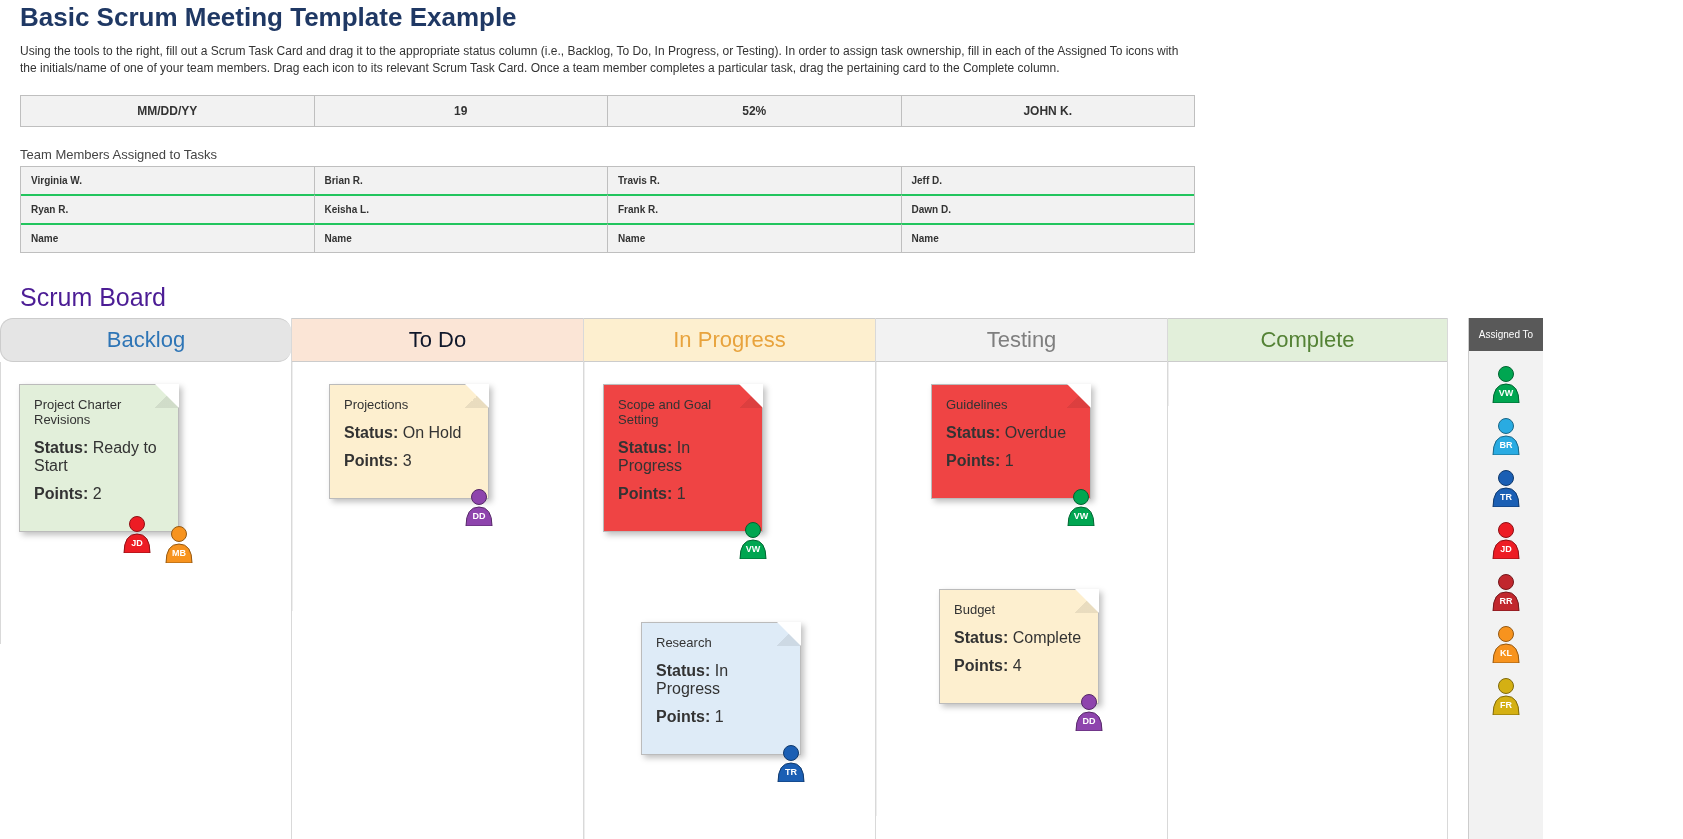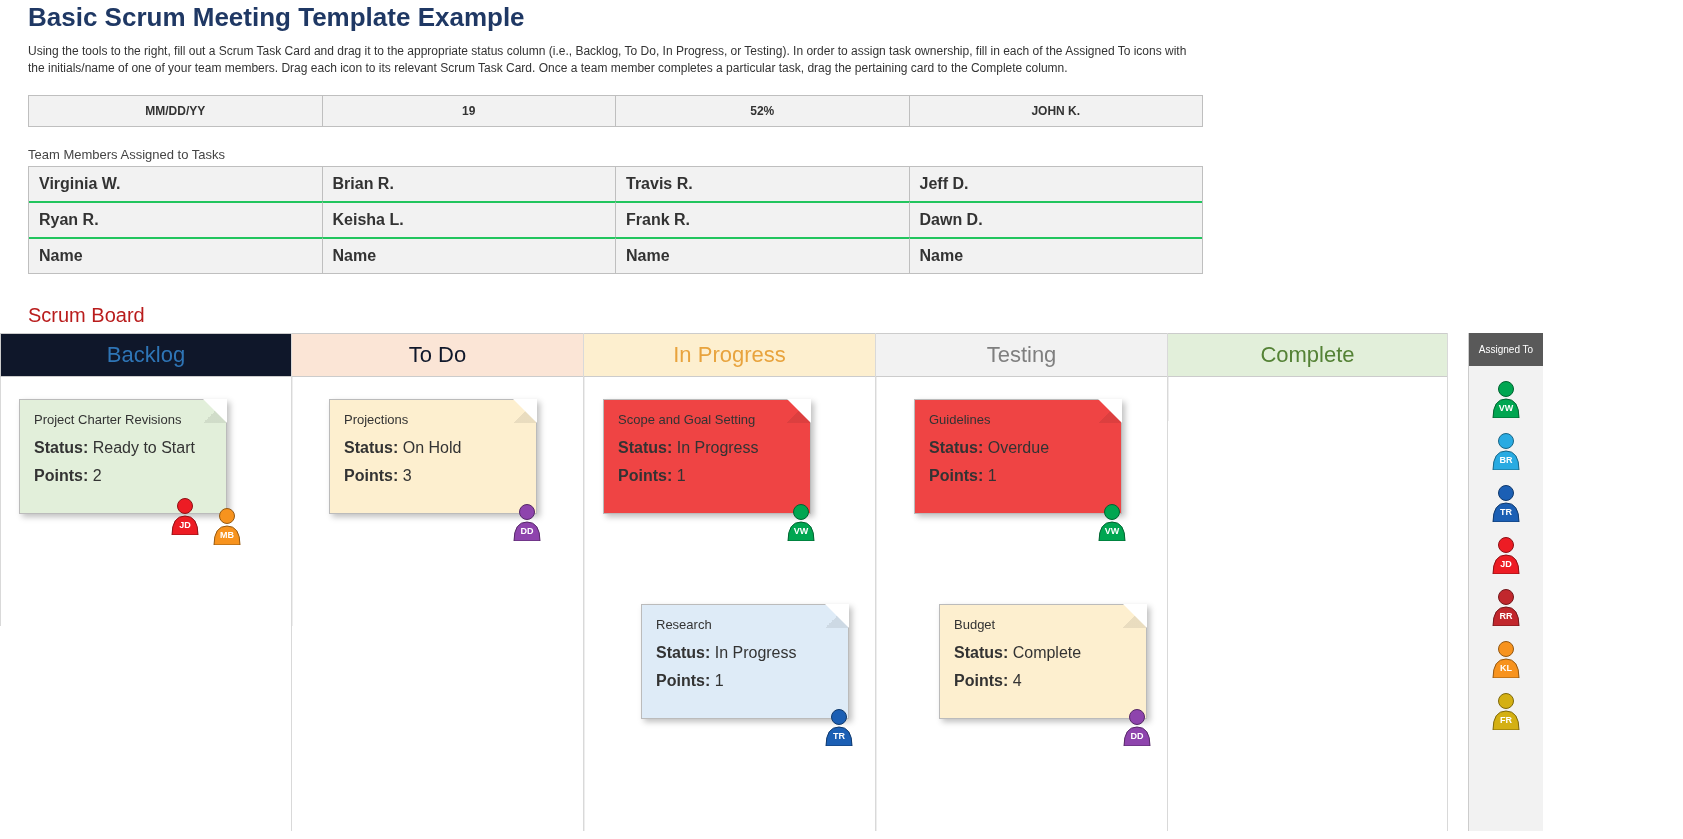--- a/index.html
+++ b/index.html
@@ -1,49 +1,49 @@
 <!DOCTYPE html>
 <html><head>
 <meta charset="utf-8">
 <style>
 * { box-sizing: border-box; margin: 0; padding: 0; }
 body { font-family: "Century Gothic", "Avant Garde", sans-serif; font-size: 12px; color: #333; background: #fff; width: 1683px; }
-.page { padding: 0 28px; }
+.page { padding: 0 20px; }
 .title { color: #1f3864; font-size: 26px; font-weight: bold; padding: 2px 0 10px 0; }
 .instructions { font-size: 12px; color: #333; line-height: 1.4; padding-bottom: 18px; max-width: 1170px; }
 
 .summary-wrap { width: 1175px; }
 .summary-headers, .summary-values { display: flex; }
 .summary-headers > div, .summary-values > div { flex: 1; text-align: center; }
 .summary-headers > div { font-size: 13px; color: #444; padding: 6px 0; }
 .summary-values > div { background: #f2f2f2; border: 1px solid #bfbfbf; padding: 8px 0; font-weight: bold; color: #333; }
 .summary-values > div + div { border-left: none; }
 
 .team-label { font-size: 13px; color: #444; padding-top: 20px; padding-bottom: 4px; }
 .team-grid { width: 1175px; border: 1px solid #bfbfbf; }
 .team-row { display: flex; }
 .team-row + .team-row .team-cell { border-top: 2px solid #22c55e; }
-.team-cell { flex: 1; background: #f2f2f2; padding: 8px 10px; font-weight: bold; font-size: 16px; }
+.team-cell { flex: 1; background: #f2f2f2; padding: 8px 10px; font-weight: bold; font-size: 10px; }
 .team-cell + .team-cell { border-left: 1px solid #bfbfbf; }
 .team-cell.placeholder { color: #333; }
 
-.board-title { color: #b91c1c; font-size: 20px; padding-top: 30px; padding-bottom: 6px; }
+.board-title { color: #4c1d95; font-size: 25px; padding-top: 30px; padding-bottom: 6px; }
 .board { display: flex; }
 .col { width: 292px; border-right: 1px solid #d9d9d9; min-height: 450px; position: relative; }
 .col-header { text-align: center; font-size: 22px; padding: 8px 0; border-top: 1px solid #ccc; border-bottom: 1px solid #ccc; }
-.col-backlog .col-header { background: #0f172a; color: #2e75b6; border-left: 1px solid #ccc; }
+.col-backlog .col-header { background: #e5e5e5; color: #2e75b6; border-left: 1px solid #ccc; border-radius: 13px; }
 .col-todo .col-header { background: #fbe5d6; color: #0f172a; }
 .col-inprogress .col-header { background: #fdefcf; color: #e8a33d; }
 .col-testing .col-header { background: #f2f2f2; color: #7f7f7f; }
 .col-complete { width: 280px; }
 .col-complete .col-header { background: #e2efda; color: #548235; }
 .col-body { padding: 22px 18px; border-left: 1px solid #eee; }
 .col-backlog .col-body { border-left: 1px solid #d9d9d9; }
 
-.card { position: relative; width: 208px; padding: 12px 14px 18px 14px; margin-bottom: 90px; border: 1px solid #bbb; box-shadow: 3px 3px 6px rgba(0,0,0,0.25); }
+.card { position: relative; width: 160px; padding: 12px 14px 18px 14px; margin-bottom: 90px; border: 1px solid #bbb; box-shadow: 3px 3px 6px rgba(0,0,0,0.25); }
 .card::before { content: ""; position: absolute; top: -1px; right: -1px; width: 24px; height: 24px; background: linear-gradient(135deg, transparent 0 50%, rgba(0,0,0,0.08) 50% 100%); }
 .card::after { content: ""; position: absolute; top: -1px; right: -1px; width: 0; height: 0; border-top: 24px solid #fff; border-left: 24px solid transparent; }
 .card-green { background: #e2efda; }
 .card-yellow { background: #fdefcf; }
 .card-white { background: #ef4444; }
 .card-blue { background: #deebf7; }
 .card-title { font-size: 13px; margin-bottom: 12px; }
 .card-line { font-size: 16px; margin-bottom: 10px; }
 .card-line .label { font-weight: bold; }
 
@@ -191,21 +191,21 @@
             </svg>
             <span class="pawn-label">TR</span>
           </div>
       </div>
     </div>
   </div>
 
   <div class="col col-testing">
     <div class="col-header">Testing</div>
     <div class="col-body">
-      <div class="card card-white" style="margin-left:19px">
+      <div class="card card-white" style="margin-left:36px">
         <div class="card-title">Guidelines</div>
         <div class="card-line"><span class="label">Status:</span> <span>Overdue</span></div>
         <div class="card-line"><span class="label">Points:</span> <span>1</span></div>
         <div class="pawn">
             <svg viewBox="0 0 34 38">
               <g fill="#00a651" stroke="#006330" stroke-width="1">
                 <ellipse cx="17" cy="9" rx="7.5" ry="7.5"></ellipse>
                 <path d="M4 38 Q4 19 17 19 Q30 19 30 38 Z"></path>
               </g>
             </svg>

